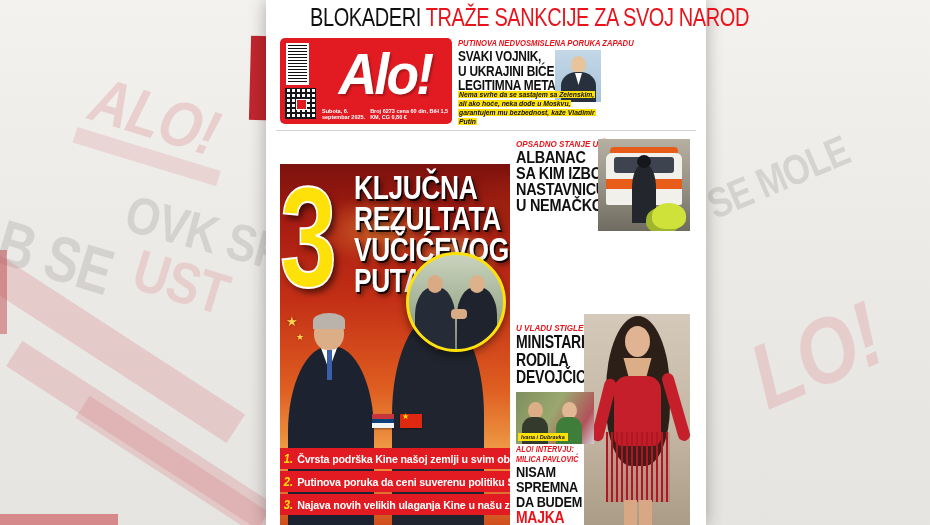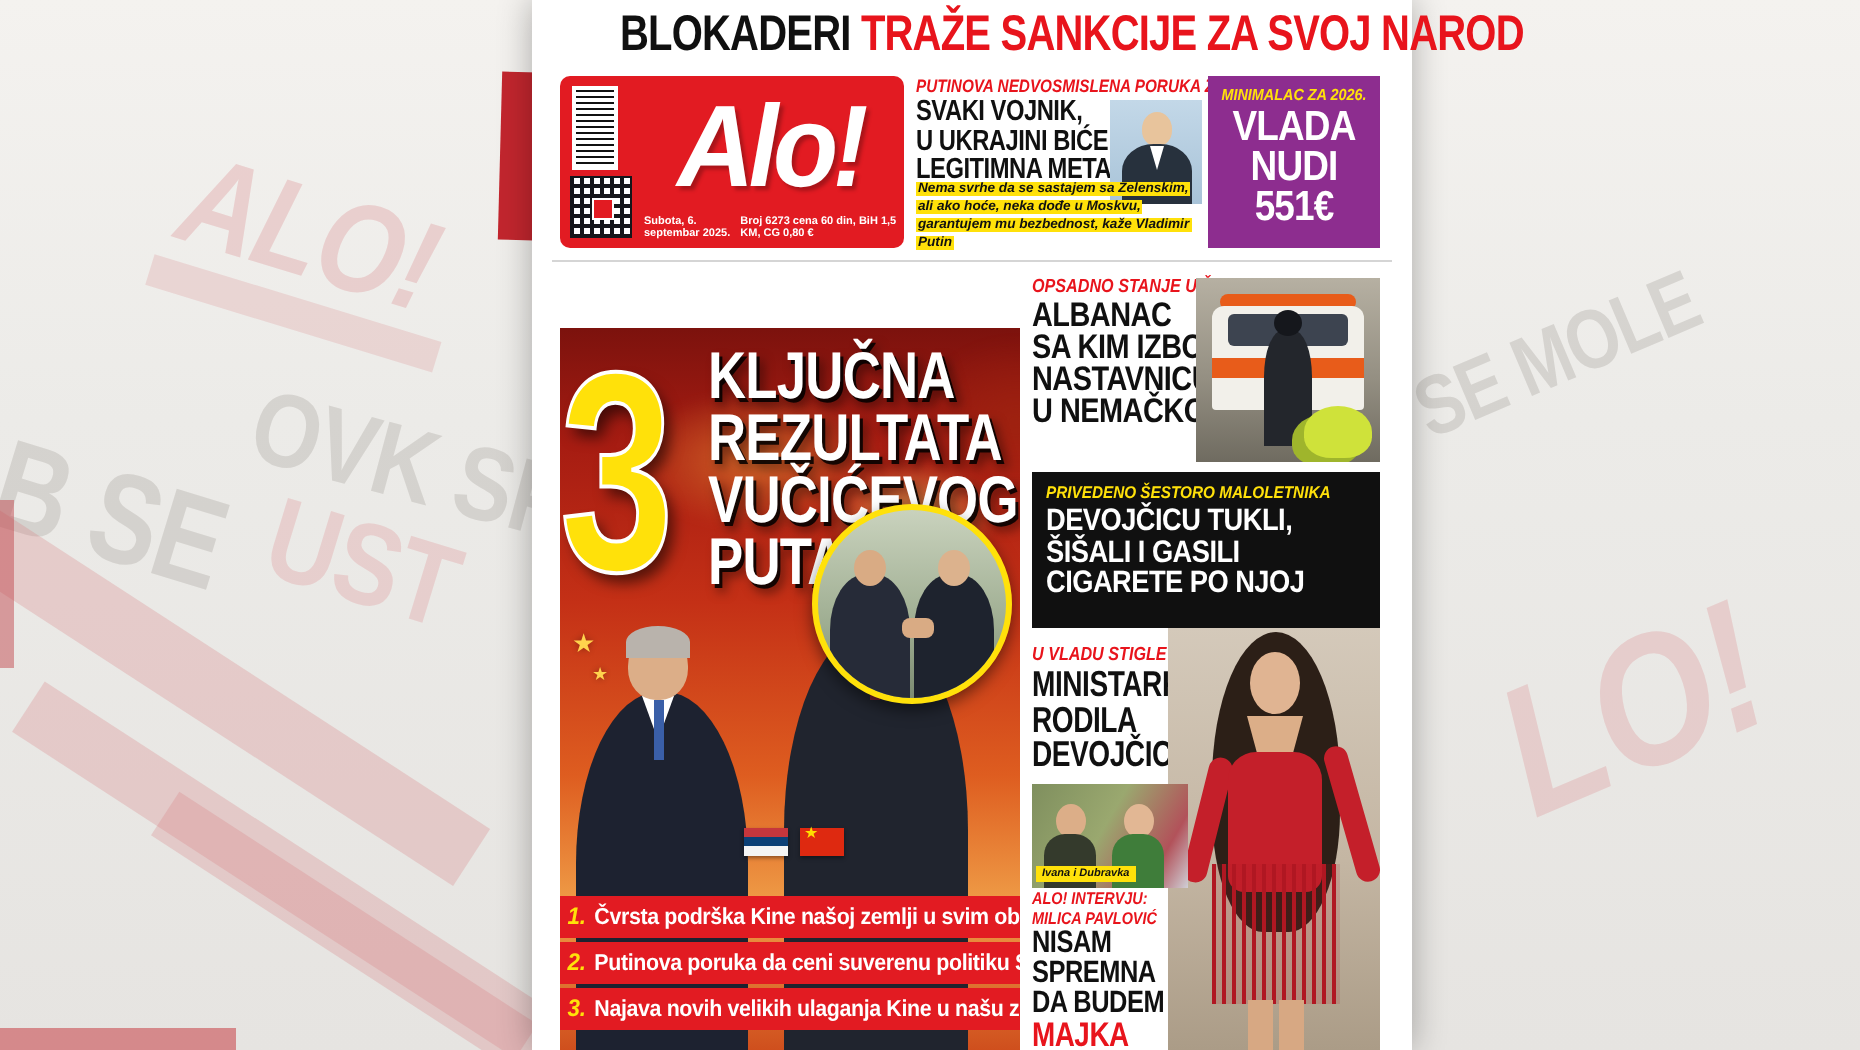--- a/index.html
+++ b/index.html
@@ -29,21 +29,21 @@
   
   .page { position:absolute; left:266px; top:0; width:440px; height:525px; background:#fff;
           box-shadow:0 0 16px rgba(0,0,0,.30); z-index:5; }
 
   .cnd  { transform:scaleX(.82); transform-origin:left top; display:block; }
   .cnd-c{ transform:scaleX(.8);  transform-origin:center top; display:block; }
   .pre  { white-space:pre-line; }
   .kick { font-style:italic; font-weight:bold; color:#e8141c; }
 
   .top-headline { position:absolute; top:3px; left:0; width:440px; text-align:center;
-                  font-weight:bold; font-size:25px; letter-spacing:-.5px; white-space:nowrap; }
+                  font-weight:normal; font-size:25px; letter-spacing:-.5px; white-space:nowrap; }
   .top-headline .hl-prefix { color:#101010; }
   .top-headline .hl-main { color:#e8141c; }
 
   
   .logo-box { position:absolute; left:14px; top:38px; width:172px; height:86px; background:#e21b22; border-radius:5px; }
   .barcode { position:absolute; left:6px; top:5px; width:23px; height:42px; background:
              repeating-linear-gradient(180deg,#111 0 1px,#fff 1px 3px); border:2px solid #fff; }
   .qr { position:absolute; left:5px; top:50px; width:31px; height:31px; background:#fff;
         background-image:repeating-linear-gradient(0deg,#16161a 0 2px,transparent 2px 5px),
                          repeating-linear-gradient(90deg,#16161a 0 2px,transparent 2px 5px); }
@@ -232,26 +232,20 @@
 U UKRAJINI BIĆE
 LEGITIMNA META</div>
       <div class="putin-photo">
         <div class="pp-head"></div>
         <div class="pp-suit"></div>
         <div class="pp-shirt"></div>
       </div>
       <div class="putin-quote"><span>Nema svrhe da se sastajem sa Zelenskim, ali ako hoće, neka dođe u Moskvu, garantujem mu bezbednost, kaže Vladimir Putin</span></div>
     </div>
 
-    <div class="purple-box">
-      <span class="purple-kick">MINIMALAC ZA 2026.</span>
-      <div class="purple-head pre">VLADA
-NUDI
-551€</div>
-    </div>
 
     <div class="mast-divider"></div>
 
     <div class="main-art">
       <div class="photo-scene">
         <div class="mural"></div>
         <span class="star" style="left:6px;top:150px;">★</span>
         <span class="star" style="left:16px;top:168px;font-size:9px;">★</span>
         <div class="fig fig-xi">
           <div class="body"></div>
@@ -298,26 +292,20 @@
 U NEMAČKOJ</div>
       <div class="ambulance">
         <div class="amb-roof"></div>
         <div class="amb-body"></div>
         <div class="amb-glass"></div>
         <div class="amb-stripe"></div>
         <div class="officer"></div>
         <div class="helmet-blob"></div>
       </div>
 
-      <div class="minors-box">
-        <span class="minors-kick">PRIVEDENO ŠESTORO MALOLETNIKA</span>
-        <div class="minors-head pre">DEVOJČICU TUKLI,
-ŠIŠALI I GASILI
-CIGARETE PO NJOJ</div>
-      </div>
 
       <span class="rc-kick minister-kick" style="left:0;top:186px;">U VLADU STIGLE RODE</span>
       <div class="minister-head pre">MINISTARKA
 RODILA
 DEVOJČICU</div>
 
       <div class="woman">
         <div class="w-hair"></div>
         <div class="w-face"></div>
         <div class="w-chest"></div>

